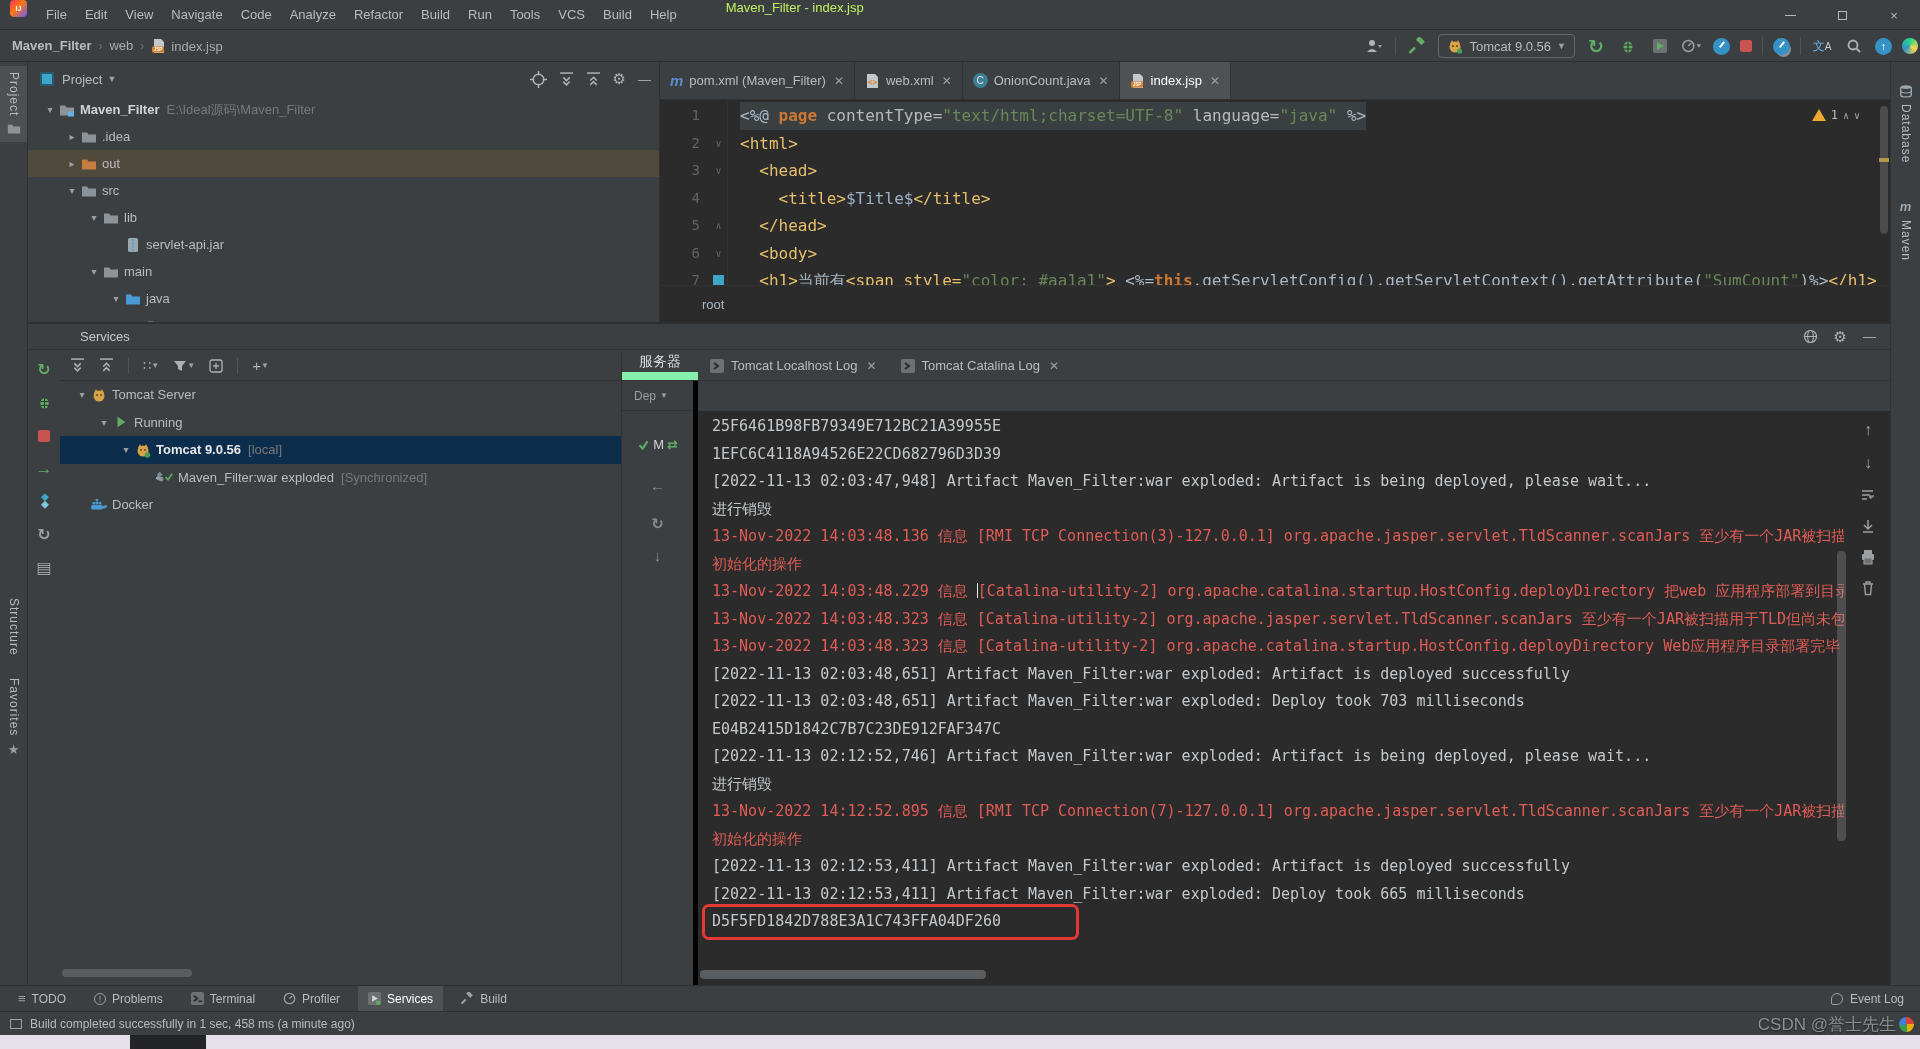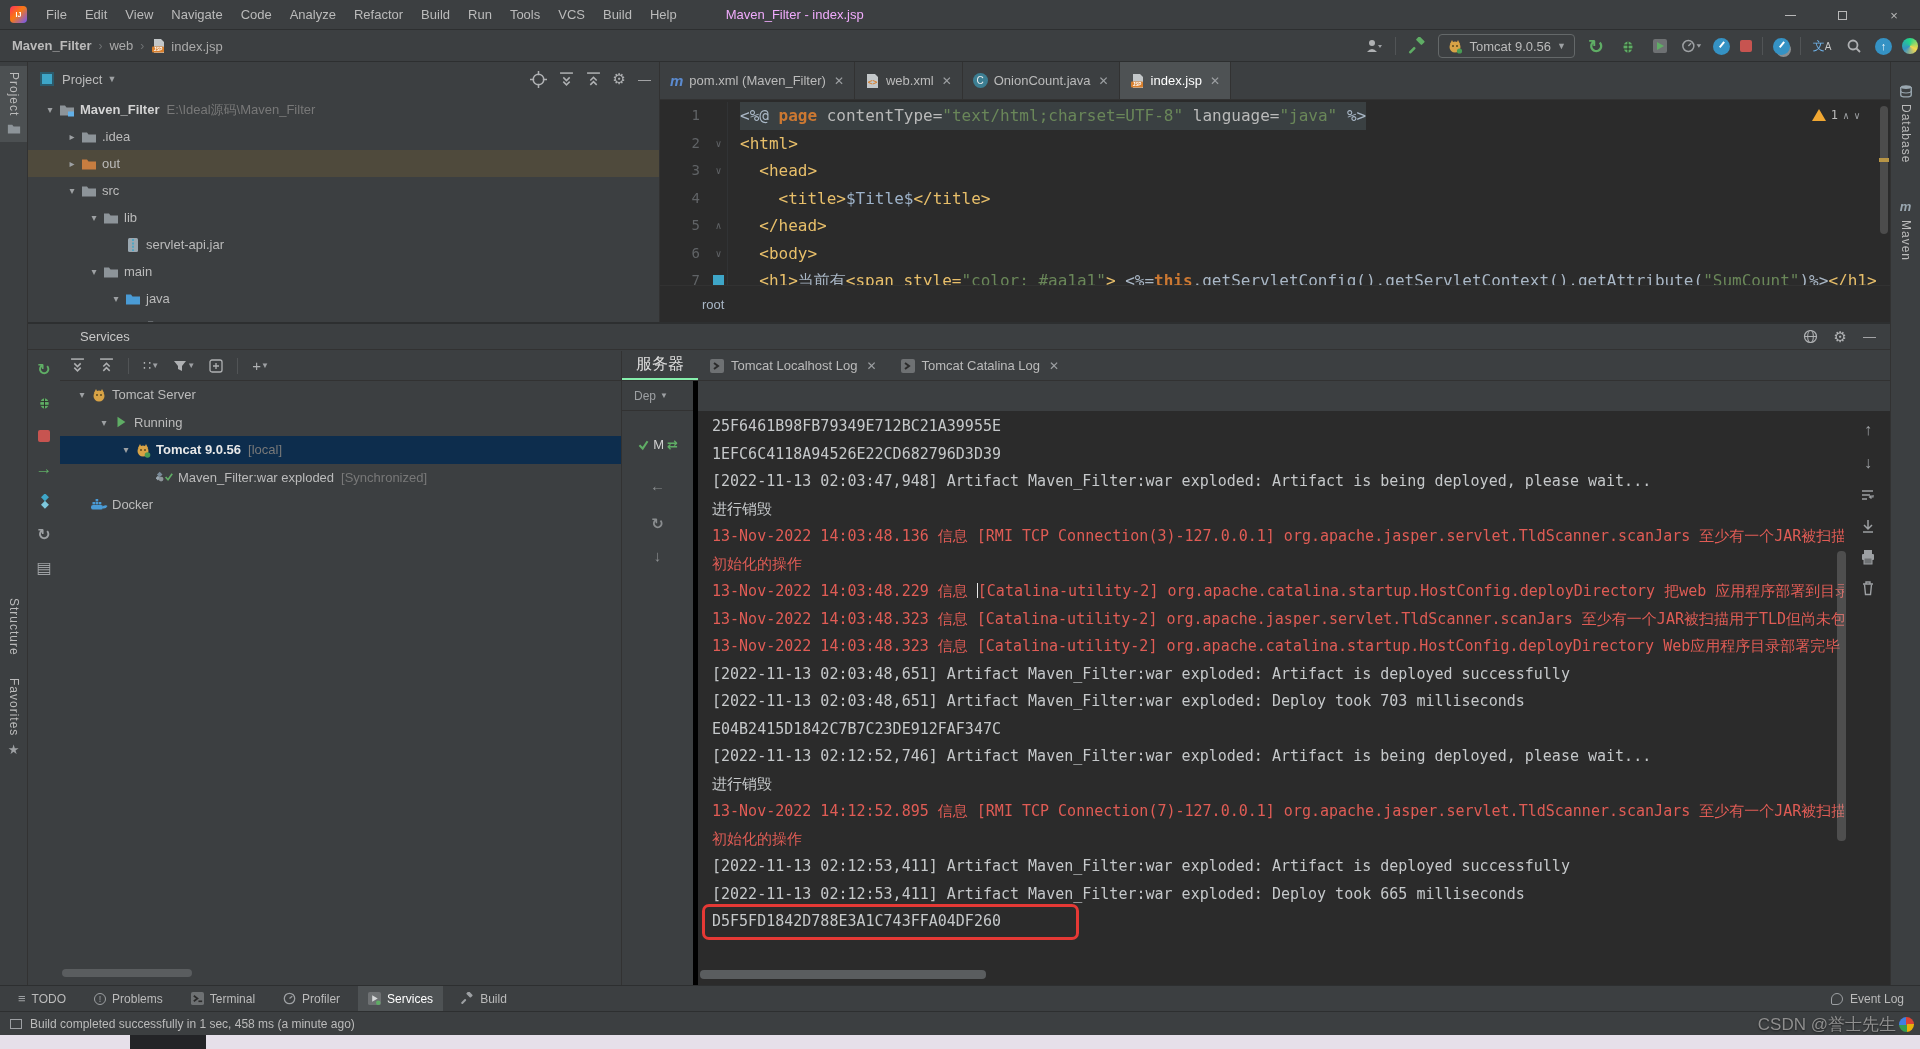--- a/index.html
+++ b/index.html
@@ -1,25 +1,25 @@
 <!DOCTYPE html>
 <html><head>
 <meta charset="utf-8">
 <style>
   * { margin:0; padding:0; box-sizing:border-box; }
   html,body { background:#1e1f22; }
   body { font-family:"Liberation Sans","DejaVu Sans",sans-serif; }
   .app { position:relative; width:1920px; height:1049px; background:#3c3f41; overflow:hidden; color:#bbbbbb; }
 
   
-  .titlebar { position:absolute; left:0; top:0; right:0; height:30px; background:#3c3f41; border-bottom:1px solid #2d2f30; display:flex; align-items:center; }
+  .titlebar { position:absolute; left:0; top:0; right:0; height:30px; background:#3c3f41; border-bottom:1px solid #2d2f30; display:flex; align-items:flex-start; }
   .app-logo { width:17px; height:17px; margin:0 10px 0 10px; border-radius:4px; background:linear-gradient(135deg,#fe315d 0%,#f97a12 45%,#6b57ff 100%); display:flex; align-items:center; justify-content:center; color:#fff; font-size:7px; font-weight:bold; }
   .menus { display:flex; }
   .menu-item { padding:0 9px; font-size:13px; color:#bbbbbb; line-height:29px; cursor:default; }
-  .win-title { margin-left:40px; font-size:13px; color:#f0abfc; }
+  .win-title { margin-left:40px; font-size:13px; color:#bef264; }
   .win-controls { position:absolute; right:0; top:0; height:30px; display:flex; }
   .win-btn { width:52px; height:30px; display:flex; align-items:center; justify-content:center; color:#b8b8b8; font-size:13px; }
   .wc-min { width:11px; height:1px; background:#b8b8b8; }
   .wc-max { width:9px; height:9px; border:1px solid #b8b8b8; }
 
   
   .toolbar { position:absolute; left:0; top:30px; right:0; height:32px; background:#3c3f41; border-bottom:1px solid #2d2f30; display:flex; align-items:center; }
   .crumbs { display:flex; align-items:center; padding-left:12px; font-size:13px; }
   .crumb { color:#bbbbbb; font-weight:bold; }
   .crumb.plain { font-weight:normal; color:#aaaaaa; }
@@ -89,21 +89,21 @@
   .sv-leftcol { position:absolute; left:0; top:0; width:32px; bottom:0; display:flex; flex-direction:column; align-items:center; gap:12px; padding-top:8px; }
   .sv-leftcol .lc { height:21px; display:flex; align-items:center; justify-content:center; font-size:16px; }
   .sv-treecol { position:absolute; left:32px; top:0; width:562px; bottom:0; border-right:1px solid #323232; }
   .sv-toolbar { height:30px; display:flex; align-items:center; gap:14px; padding-left:10px; color:#afb1b3; border-bottom:1px solid #323232; font-size:13px; }
   .sv-toolbar .sep { width:1px; height:16px; background:#515456; }
   .sv-tree .tree-row { height:27.5px; }
   .sv-tree .tree-row.sel .t-label { color:#e8e8e8; }
   .hthumb { position:absolute; bottom:8px; left:2px; height:8px; background:#5a5d5f; border-radius:4px; }
   .sv-colc { position:absolute; left:594px; top:0; right:0; bottom:0; }
   .sv-tabrow { height:30px; display:flex; border-bottom:1px solid #323232; background:#3c3f41; }
-  .sv-tab-first { width:76px; display:flex; align-items:center; justify-content:center; font-size:16px; color:#dddddd; border-bottom:2px solid #86efac; }
+  .sv-tab-first { width:76px; display:flex; align-items:center; justify-content:center; font-size:14px; color:#dddddd; border-bottom:8px solid #86efac; }
   .sv-tab { display:flex; align-items:center; gap:7px; padding:0 12px; font-size:13px; color:#bbbbbb; }
   .depcol { position:absolute; left:0; top:30px; width:76px; bottom:0; border-right:5px solid #000000; }
   .dep-hd { height:30px; display:flex; align-items:center; padding-left:12px; gap:4px; color:#9da0a3; font-size:12px; border-bottom:1px solid #323232; }
   .dep-row1 { position:absolute; top:56px; left:0; width:100%; display:flex; align-items:center; justify-content:center; gap:3px; font-size:13px; color:#d0d0d0; }
   .dep-ic { position:absolute; left:0; width:100%; text-align:center; color:#8a8d8f; font-size:15px; }
   .outcol { position:absolute; left:76px; top:30px; right:0; bottom:0; }
   .out-hd { height:30px; display:flex; align-items:center; padding-left:14px; font-size:13px; color:#bbbbbb; background:#3c3f41; border-bottom:1px solid #323232; }
   .console { position:absolute; left:0; top:30px; right:0; bottom:0; background:#2b2b2b; overflow:hidden; }
   .console-text { position:absolute; left:0; top:2px; right:46px; bottom:0; overflow:hidden; font-family:"DejaVu Sans Mono","Liberation Mono",monospace; font-size:15px; }
   .cline { height:27.5px; line-height:27.5px; white-space:pre; padding-left:14px; color:#c5c8ca; }

